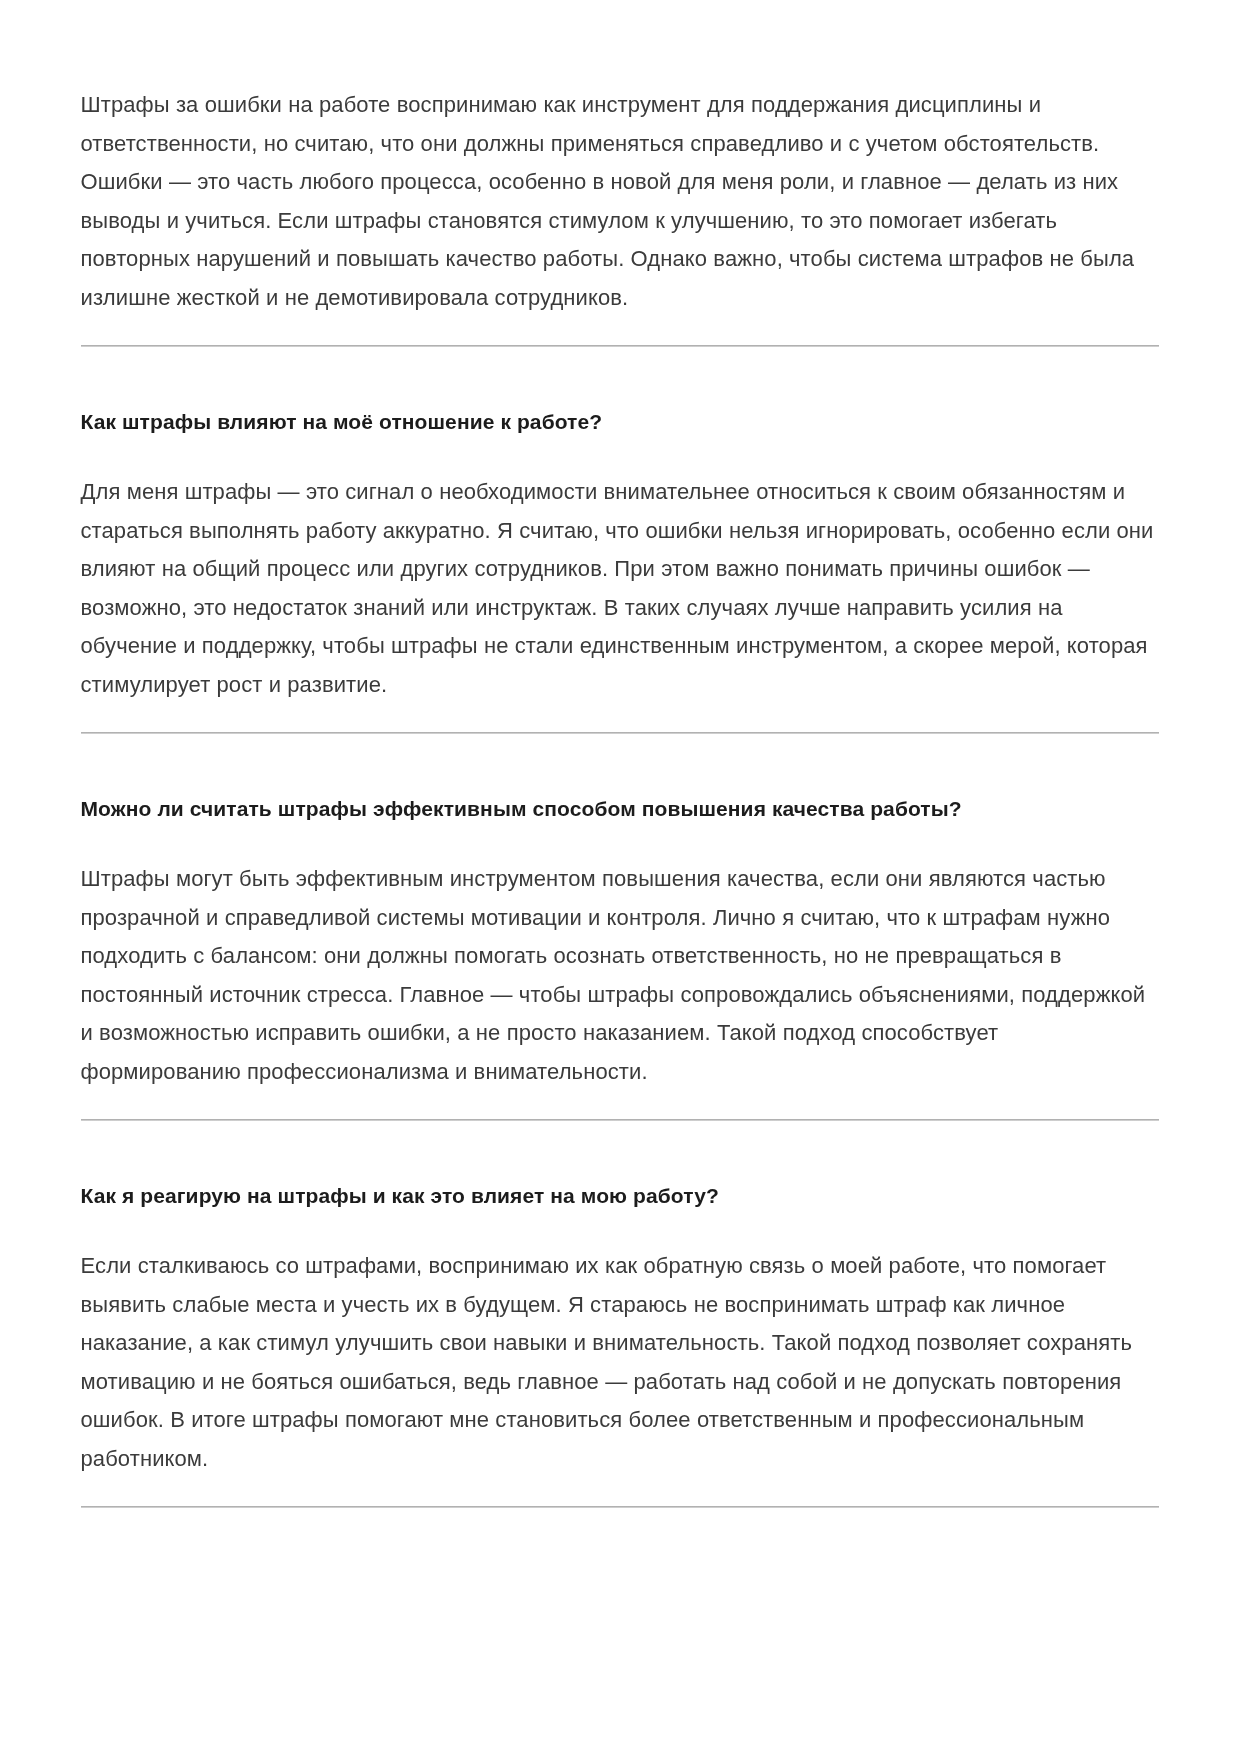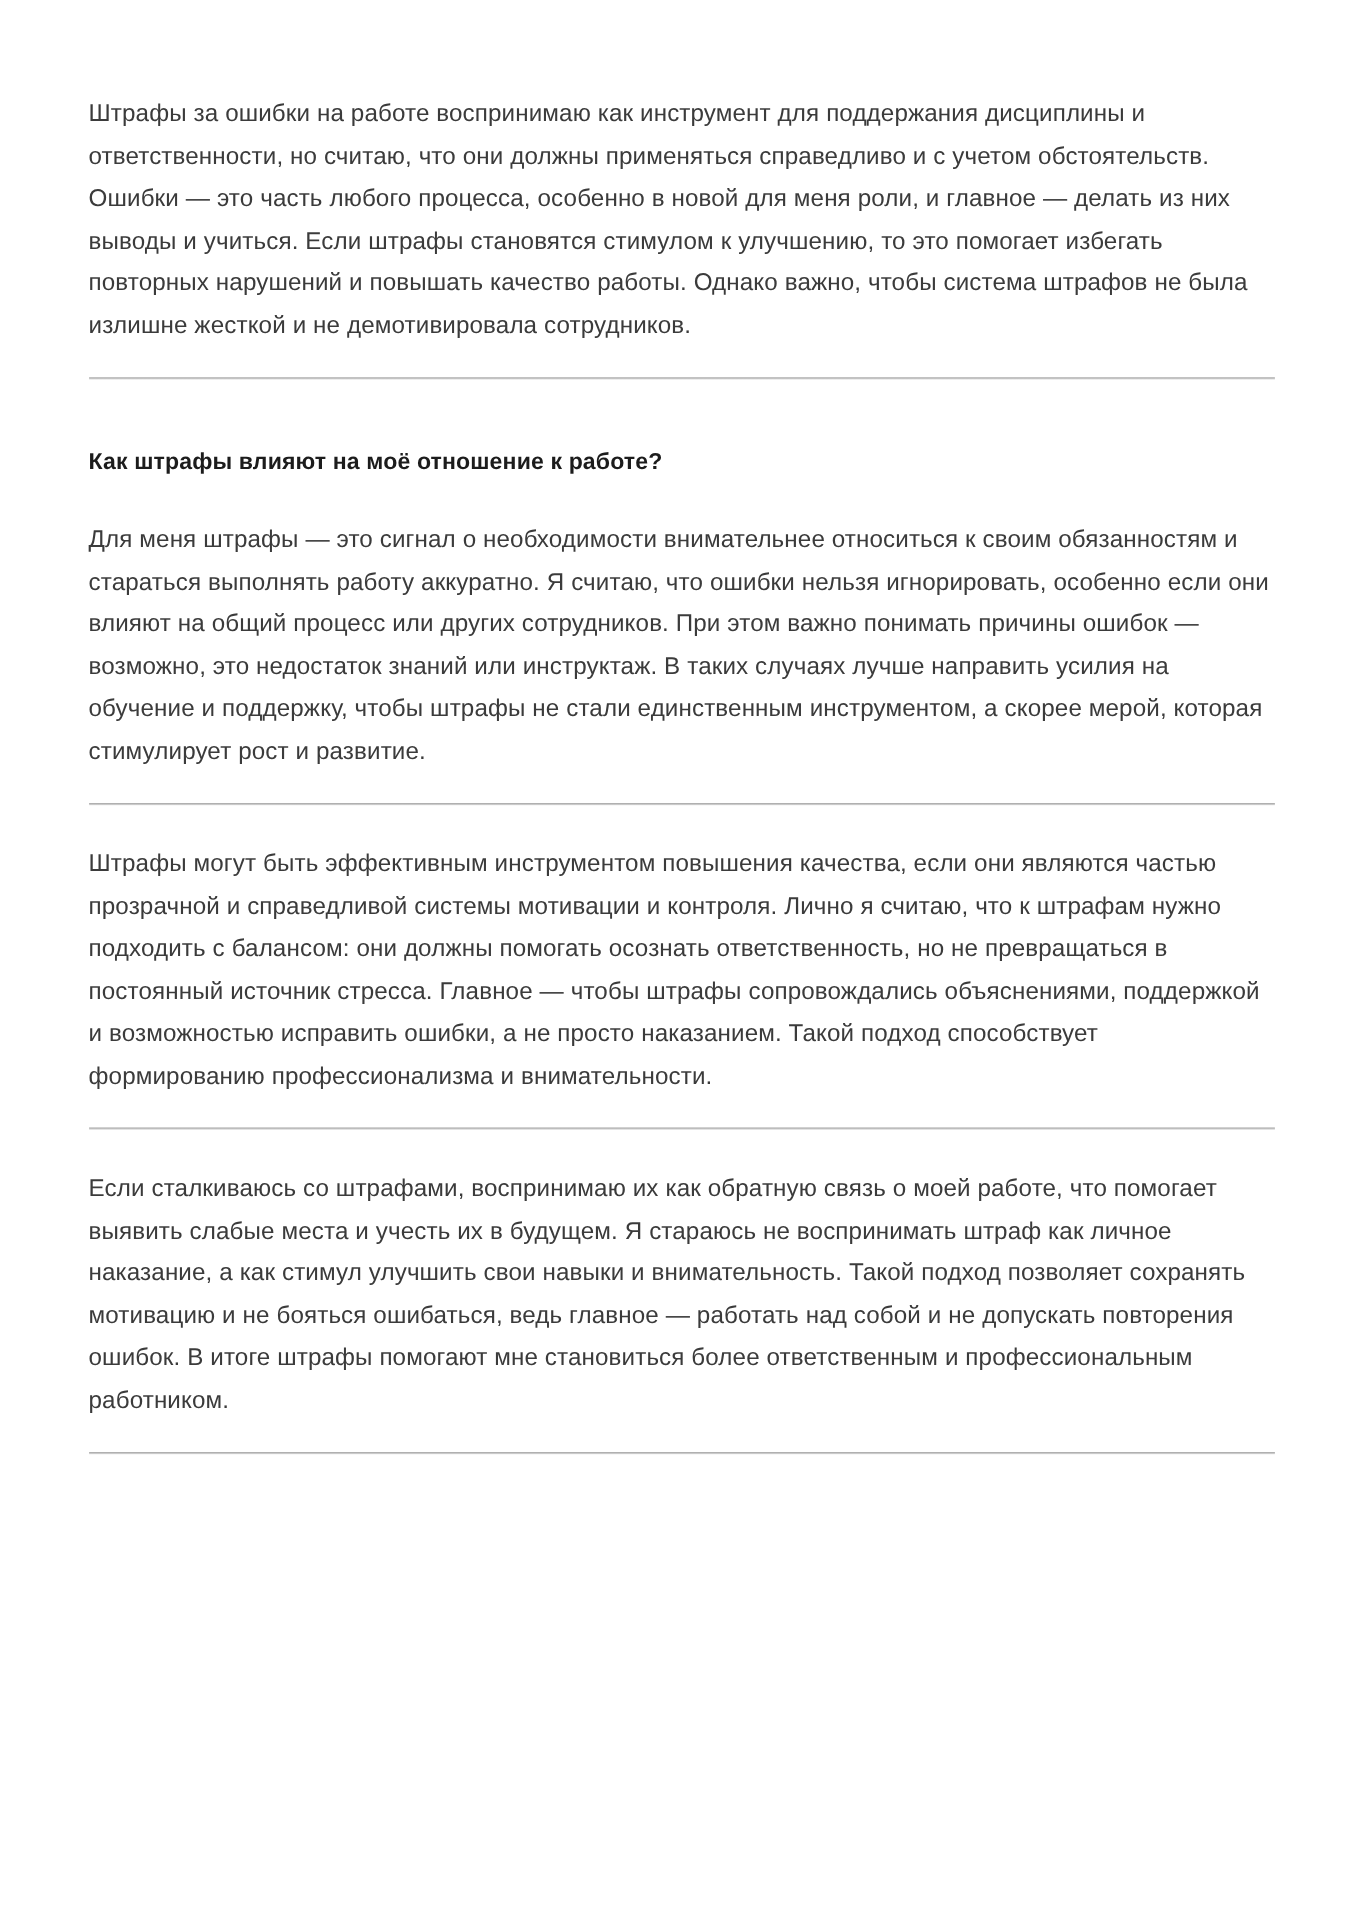--- a/index.html
+++ b/index.html
@@ -8,22 +8,22 @@
     background: #ffffff;
   }
   body {
     width: 1239px;
     min-height: 1753px;
     font-family: "Liberation Sans", "DejaVu Sans", sans-serif;
     -webkit-font-smoothing: antialiased;
   }
   .page {
     width: 1078px;
-    margin: 16px auto;
-    padding-top: 68px;
+    margin: 0 auto;
+    padding-top: 86px;
     padding-bottom: 60px;
   }
   .body-paragraph {
     margin: 34px 0 0 0;
     font-size: 22px;
     line-height: 1.75;
     color: #3b3b3b;
     letter-spacing: 0.1px;
   }
   .body-paragraph.first {
@@ -54,24 +54,26 @@
   <hr class="divider">
 
   <section>
     <h2 class="section-heading">Как штрафы влияют на моё отношение к работе?</h2>
     <p class="body-paragraph">Для меня штрафы — это сигнал о необходимости внимательнее относиться к своим обязанностям и стараться выполнять работу аккуратно. Я считаю, что ошибки нельзя игнорировать, особенно если они влияют на общий процесс или других сотрудников. При этом важно понимать причины ошибок — возможно, это недостаток знаний или инструктаж. В таких случаях лучше направить усилия на обучение и поддержку, чтобы штрафы не стали единственным инструментом, а скорее мерой, которая стимулирует рост и развитие.</p>
   </section>
 
   <hr class="divider">
 
   <section>
+    <h2 class="section-heading">Можно ли считать штрафы эффективным способом повышения качества работы?</h2>
     <p class="body-paragraph">Штрафы могут быть эффективным инструментом повышения качества, если они являются частью прозрачной и справедливой системы мотивации и контроля. Лично я считаю, что к штрафам нужно подходить с балансом: они должны помогать осознать ответственность, но не превращаться в постоянный источник стресса. Главное — чтобы штрафы сопровождались объяснениями, поддержкой и возможностью исправить ошибки, а не просто наказанием. Такой подход способствует формированию профессионализма и внимательности.</p>
   </section>
 
   <hr class="divider">
 
   <section>
+    <h2 class="section-heading">Как я реагирую на штрафы и как это влияет на мою работу?</h2>
     <p class="body-paragraph">Если сталкиваюсь со штрафами, воспринимаю их как обратную связь о моей работе, что помогает выявить слабые места и учесть их в будущем. Я стараюсь не воспринимать штраф как личное наказание, а как стимул улучшить свои навыки и внимательность. Такой подход позволяет сохранять мотивацию и не бояться ошибаться, ведь главное — работать над собой и не допускать повторения ошибок. В итоге штрафы помогают мне становиться более ответственным и профессиональным работником.</p>
   </section>
 
   <hr class="divider">
 
 </div>
 
 </body></html>

